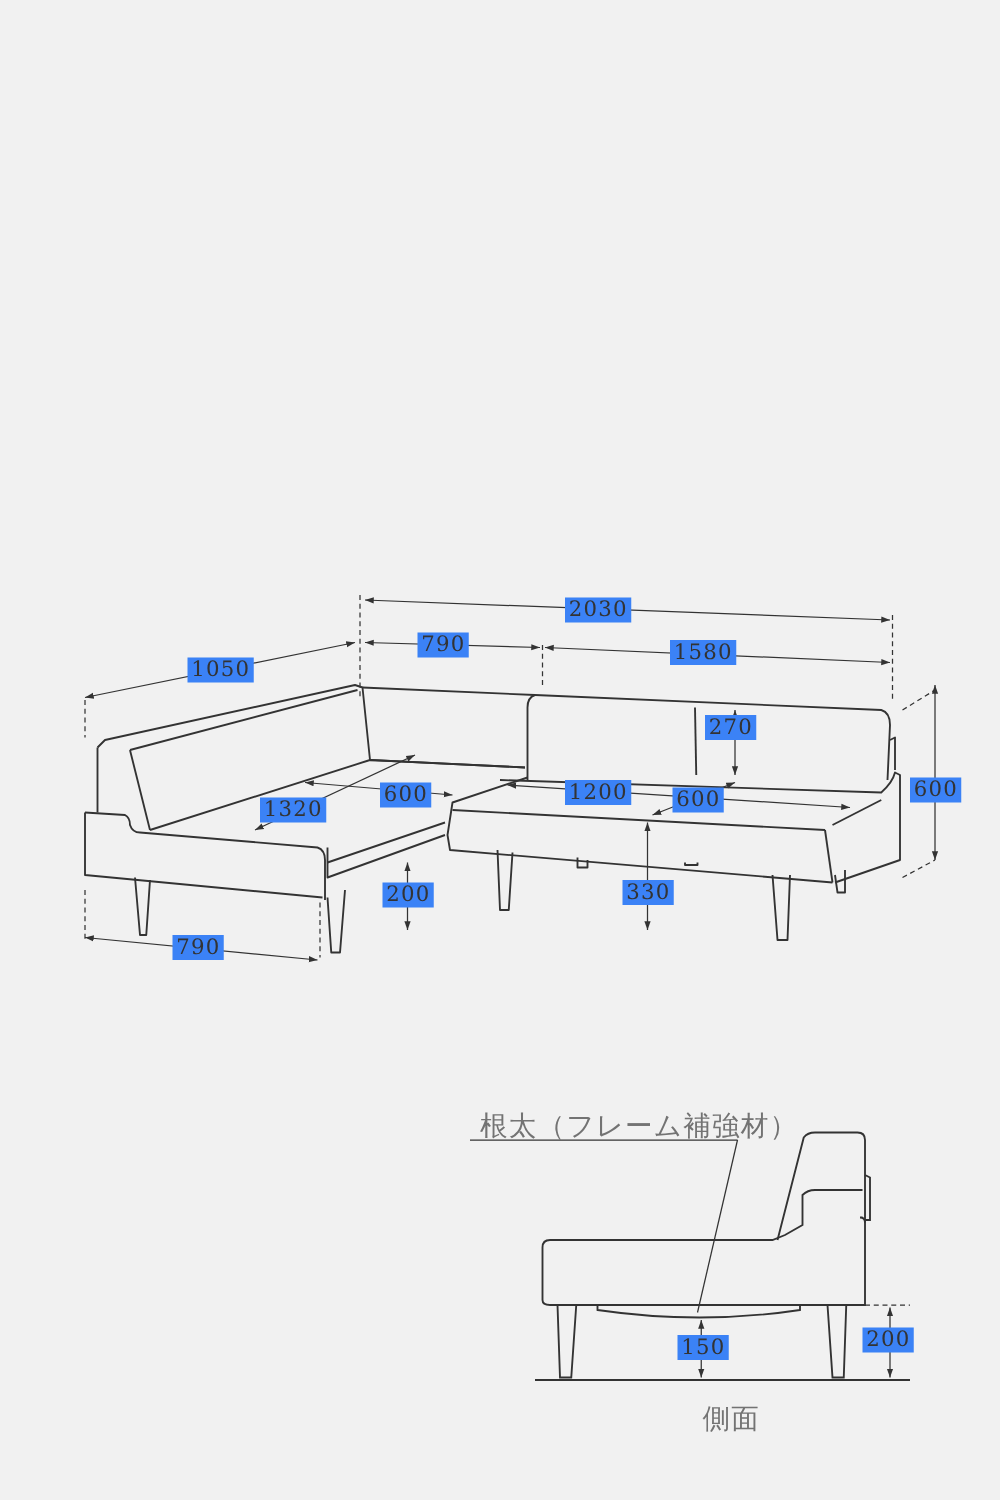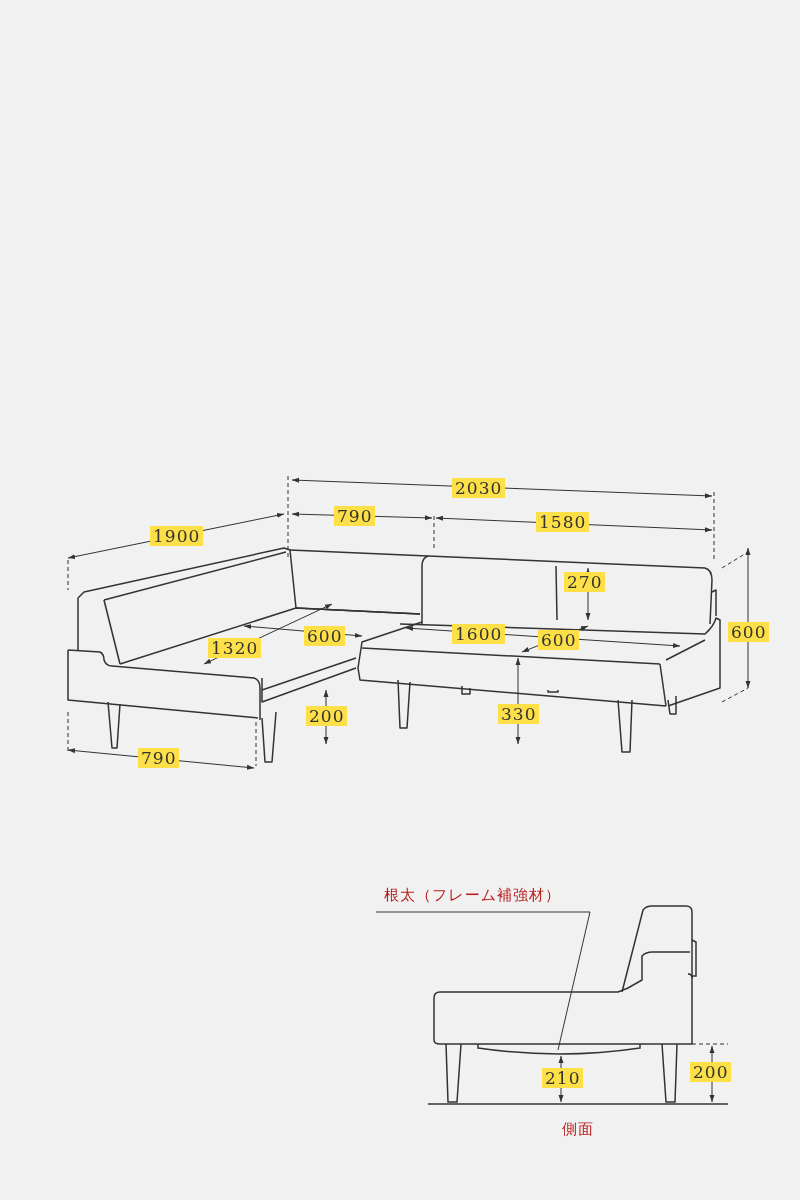--- a/index.html
+++ b/index.html
@@ -1,21 +1,21 @@
 <!DOCTYPE html>
 <html><head>
 <meta charset="utf-8">
 <style>
   html, body { margin:0; padding:0; }
   body { width:800px; height:1200px; background:#f1f1f1; position:relative; overflow:hidden;
          font-family:"DejaVu Serif", "Liberation Serif", serif; color:#333; }
   svg { position:absolute; left:0; top:0; }
-  .lbl { position:absolute; font-size:17px; letter-spacing:1px; background:#fde047; padding:0 3px;
+  .lbl { position:absolute; font-size:17px; letter-spacing:1px; background:#3b82f6; padding:0 3px;
          line-height:20px; color:#333; }
-  .jp { position:absolute; font-size:15px; color:#b91c1c; letter-spacing:1px; }
+  .jp { position:absolute; font-size:22px; color:#737373; letter-spacing:1px; }
 </style>
 </head>
 <body>
 
 <svg width="800" height="1200" viewBox="0 0 800 1200">
   <defs>
     <marker id="ar" markerWidth="8" markerHeight="8" refX="7" refY="4" orient="auto-start-reverse" markerUnits="userSpaceOnUse">
       <path d="M0,1.5 L7,4 L0,6.5 z" fill="#333"></path>
     </marker>
   </defs>
@@ -95,27 +95,27 @@
   <g fill="none" stroke="#333" stroke-width="1">
     <line x1="692" y1="1044" x2="728" y2="1044" stroke-dasharray="4,3"></line>
     <line x1="561" y1="1056" x2="561" y2="1102" marker-start="url(#ar)" marker-end="url(#ar)"></line>
     <line x1="712" y1="1046" x2="712" y2="1102" marker-start="url(#ar)" marker-end="url(#ar)"></line>
   </g>
 </svg>
 
 <span class="lbl" style="left:452px;top:478px">2030</span>
 <span class="lbl" style="left:334px;top:506px">790</span>
 <span class="lbl" style="left:536px;top:512px">1580</span>
-<span class="lbl" style="left:150px;top:526px">1900</span>
+<span class="lbl" style="left:150px;top:526px">1050</span>
 <span class="lbl" style="left:564px;top:572px">270</span>
 <span class="lbl" style="left:728px;top:622px">600</span>
 <span class="lbl" style="left:304px;top:626px">600</span>
 <span class="lbl" style="left:208px;top:638px">1320</span>
-<span class="lbl" style="left:452px;top:624px">1600</span>
+<span class="lbl" style="left:452px;top:624px">1200</span>
 <span class="lbl" style="left:538px;top:630px">600</span>
 <span class="lbl" style="left:306px;top:706px">200</span>
 <span class="lbl" style="left:498px;top:704px">330</span>
 <span class="lbl" style="left:138px;top:748px">790</span>
 
 <span class="jp" style="left:384px;top:886px">根太（フレーム補強材）</span>
-<span class="lbl" style="left:542px;top:1068px">210</span>
+<span class="lbl" style="left:542px;top:1068px">150</span>
 <span class="lbl" style="left:690px;top:1062px">200</span>
 <span class="jp" style="left:562px;top:1120px">側面</span>
 
 </body></html>

